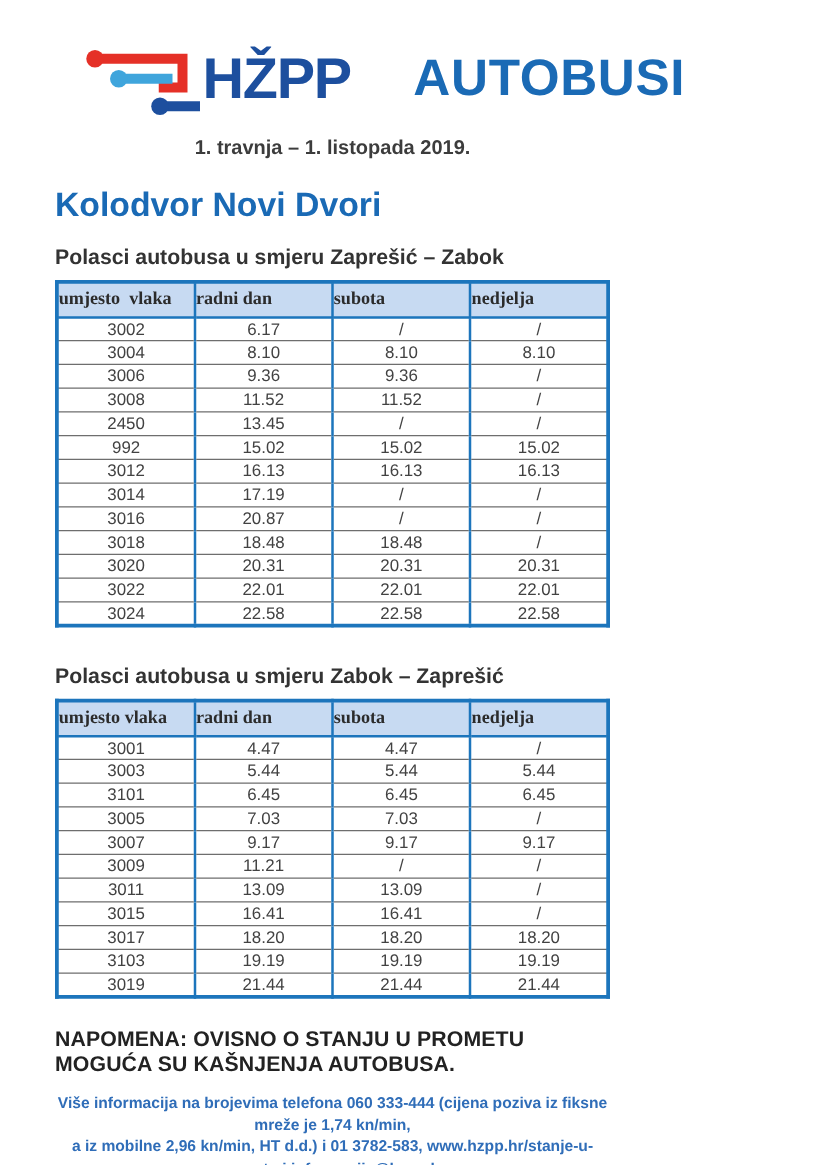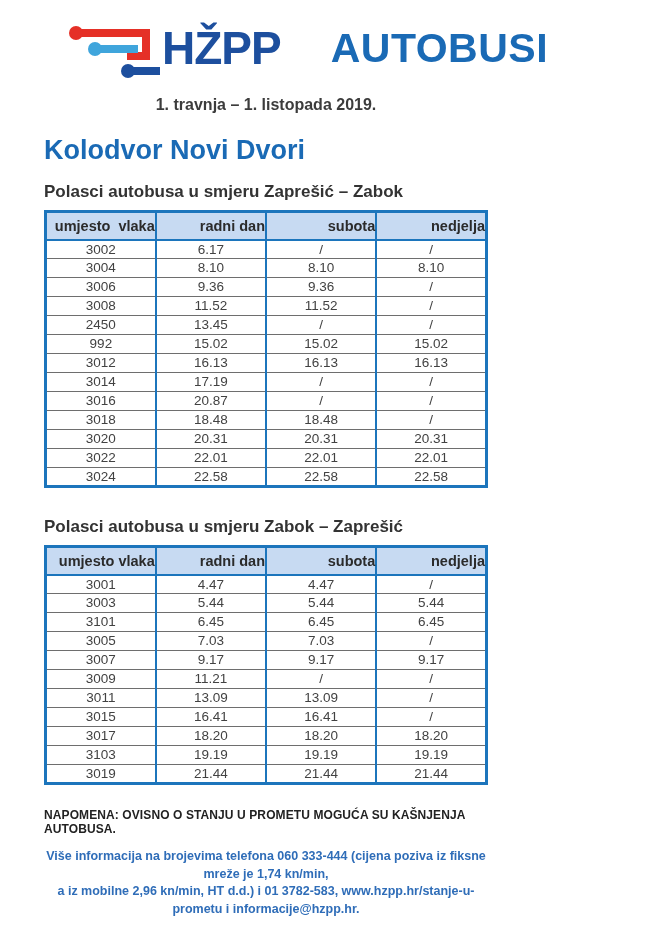--- a/index.html
+++ b/index.html
@@ -15,21 +15,21 @@
   * { margin: 0; padding: 0; box-sizing: border-box; }
   html, body { background: #ffffff; }
   body {
     width: 660px; height: 932px;
     font-family: "Liberation Sans", "DejaVu Sans", sans-serif;
     color: var(--text-dark);
     overflow: hidden;
   }
   .page {
     width: 536px; height: 932px;
-    padding: 16px 48px 0 44px;
+    padding: 30px 48px 0 44px;
     position: relative;
   }
   
   .masthead {
     display: flex; align-items: center;
     padding-left: 24px; height: 64px;
   }
   .logo-group { display: flex; align-items: center; }
   .logo-svg { display: block; }
   .brand {
@@ -70,39 +70,40 @@
     table-layout: fixed;
   }
   table.timetable th {
     background: var(--header-bg);
     border-left: 2px solid var(--table-border);
     border-right: 2px solid var(--table-border);
     border-bottom: 2px solid var(--table-border);
     height: 28px;
     font-size: 14.5px; font-weight: bold;
     color: #2b2b2b;
-    text-align: right;
+    text-align: left;
     white-space: pre;
+    font-family: Liberation Serif, serif;
   }
   table.timetable td {
     border-left: 2px solid var(--table-border);
     border-right: 2px solid var(--table-border);
     border-bottom: 1px solid #6e6e6e;
     height: 19px;
     font-size: 13.5px;
     color: #424242;
     text-align: center;
     line-height: 1;
   }
   table.timetable tr > :first-child { border-left: none; }
   table.timetable tr > :last-child  { border-right: none; }
   table.timetable tbody tr:last-child td { border-bottom: none; }
   
   .note {
-    font-size: 12px; font-weight: bold;
+    font-size: 17px; font-weight: bold;
     color: #222222;
     margin-top: 23px;
     letter-spacing: 0.1px;
   }
   .contact {
     text-align: center;
     font-size: 12.5px; font-weight: bold;
     color: var(--contact-blue);
     margin-top: 12px;
     line-height: 1.4;

